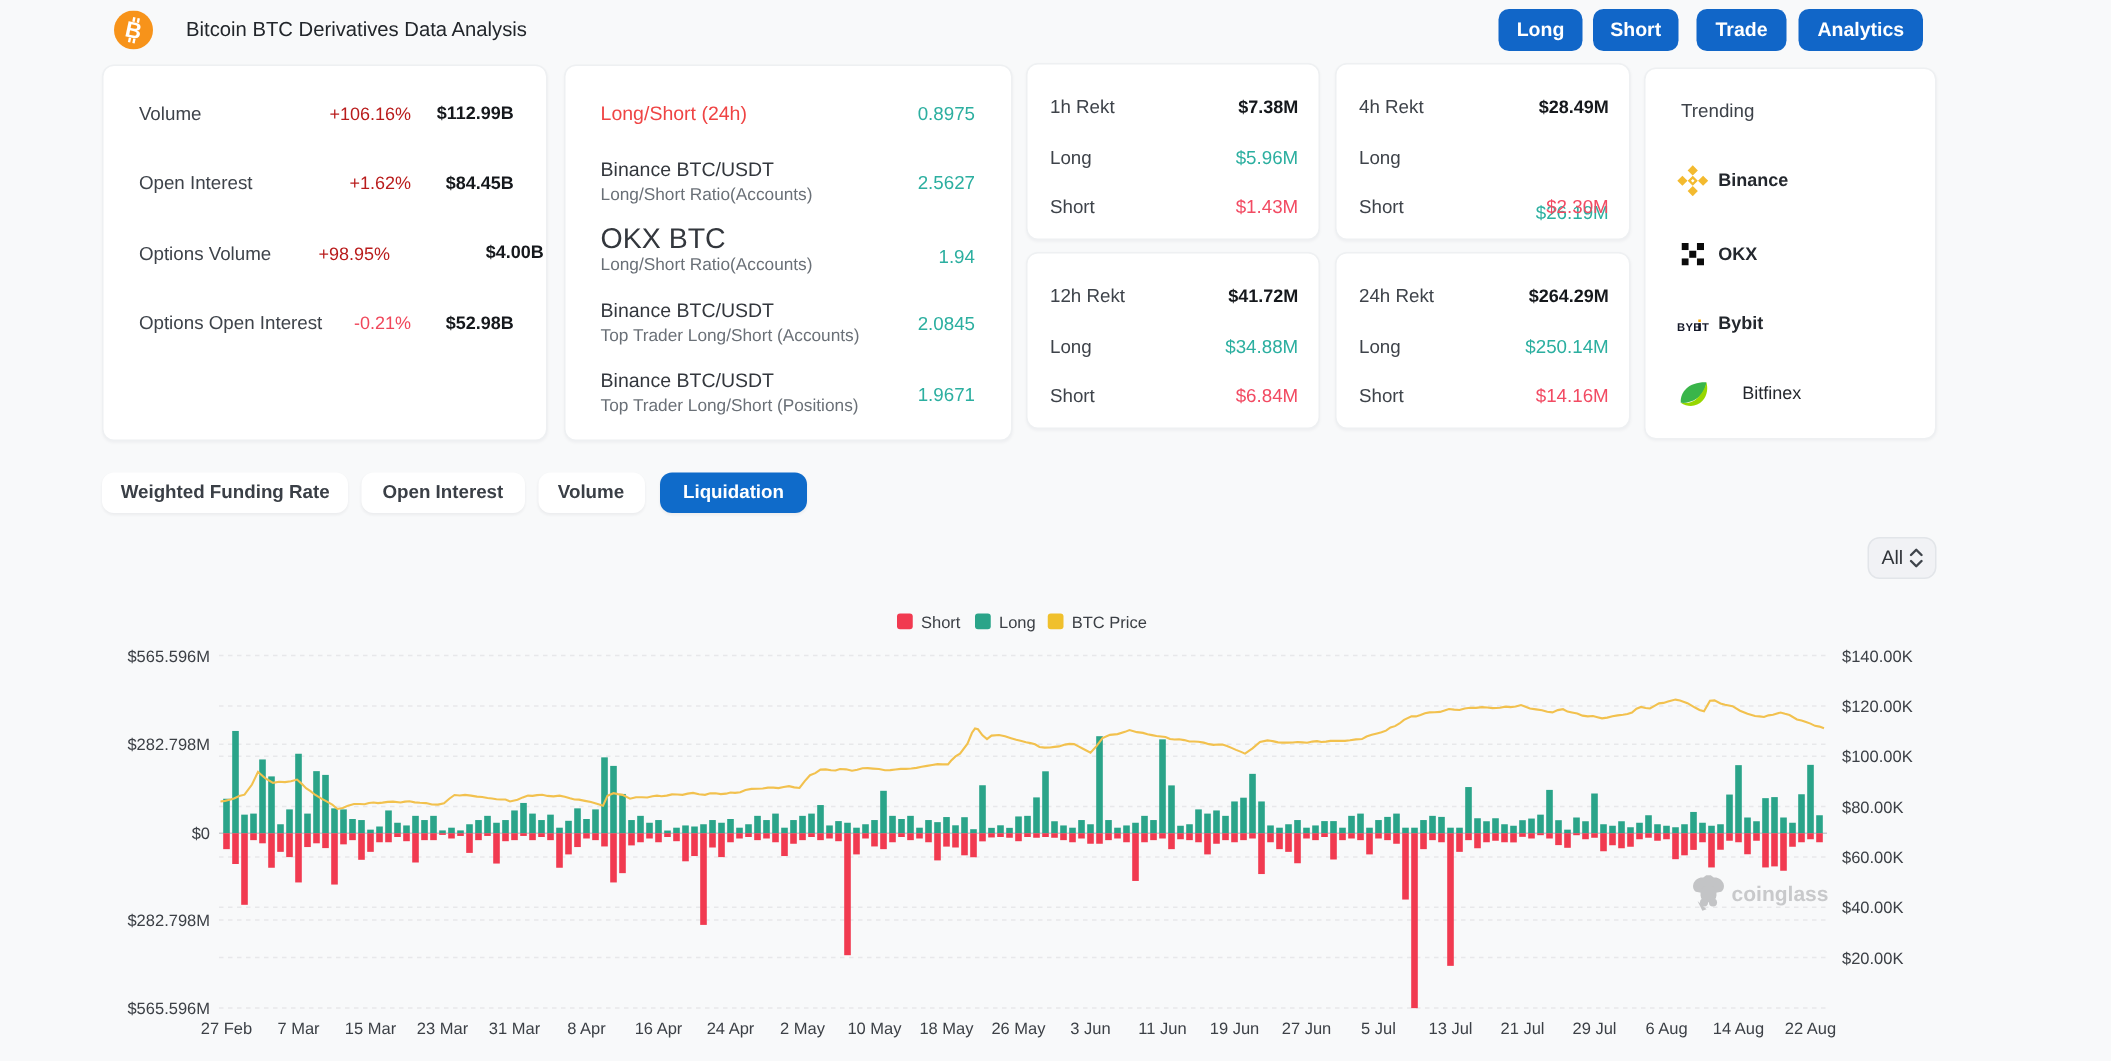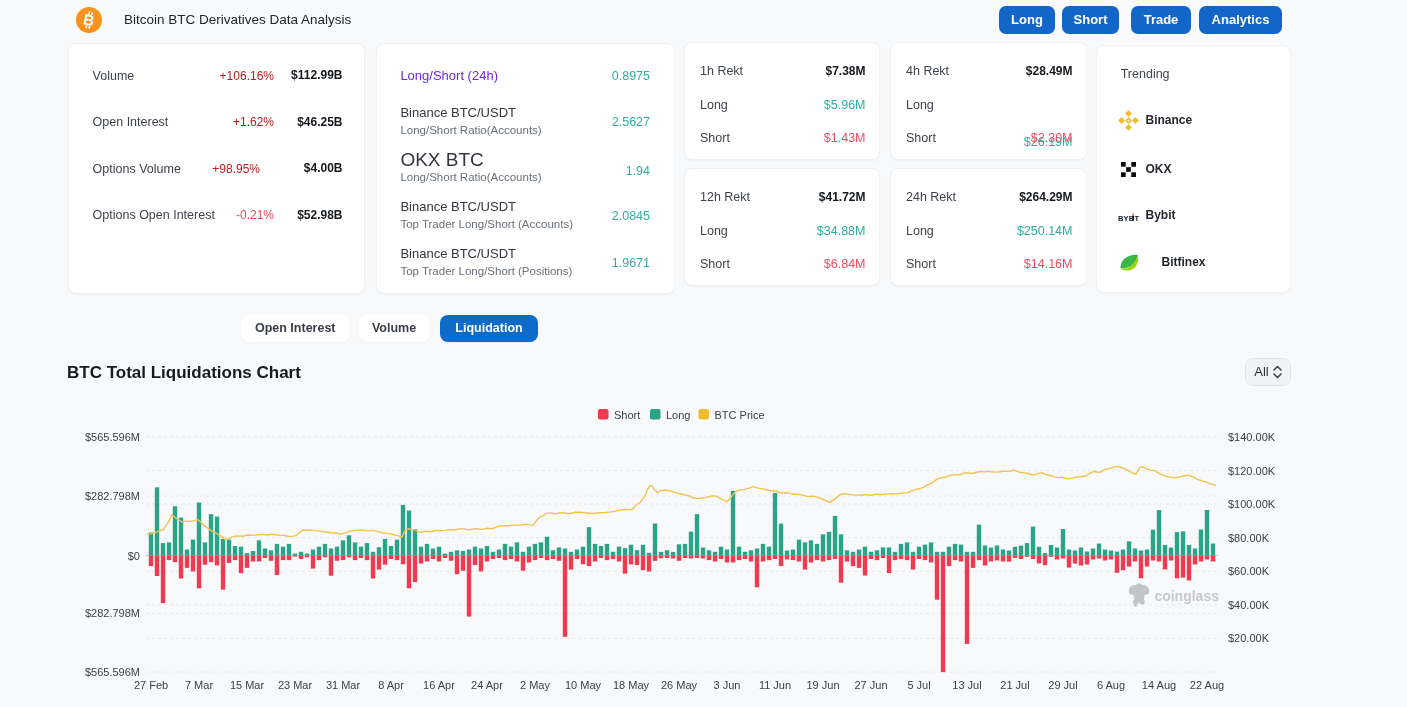--- a/index.html
+++ b/index.html
@@ -35,30 +35,30 @@
 <div class="btn" style="left:1062px;width:57px;">Short</div>
 <div class="btn" style="left:1131px;width:60px;">Trade</div>
 <div class="btn" style="left:1199px;width:83px;">Analytics</div>
 
 <div class="card" style="left:68px;top:42.5px;width:296.5px;height:251.5px;"></div>
 <div class="abs" style="left:92.6px;top:68.5px;"><span class="row-label">Volume</span></div>
 <div class="abs r" style="left:174px;top:68.5px;width:100px;"><span class="pct-up">+106.16%</span></div>
 <div class="abs r" style="left:242.5px;top:68px;width:100px;"><span class="val">$112.99B</span></div>
 <div class="abs" style="left:92.6px;top:115px;"><span class="row-label">Open Interest</span></div>
 <div class="abs r" style="left:174px;top:115px;width:100px;"><span class="pct-up">+1.62%</span></div>
-<div class="abs r" style="left:242.5px;top:114.5px;width:100px;"><span class="val">$46.25B</span></div>
+<div class="abs r" style="left:242.5px;top:114.5px;width:100px;"><span class="val">$84.45B</span></div>
 <div class="abs" style="left:92.6px;top:161.5px;"><span class="row-label">Options Volume</span></div>
 <div class="abs r" style="left:160px;top:161.5px;width:100px;"><span class="pct-up">+98.95%</span></div>
-<div class="abs r" style="left:242.5px;top:161px;width:100px;"><span class="val">$4.00B</span></div>
+<div class="abs r" style="left:242.5px;top:161px;width:120px;"><span class="val">$4.00B</span></div>
 <div class="abs" style="left:92.6px;top:208px;"><span class="row-label">Options Open Interest</span></div>
 <div class="abs r" style="left:174px;top:208px;width:100px;"><span class="pct-dn">-0.21%</span></div>
 <div class="abs r" style="left:242.5px;top:207.5px;width:100px;"><span class="val">$52.98B</span></div>
 
 <div class="card" style="left:375.5px;top:42.5px;width:299px;height:251.5px;"></div>
-<div class="abs" style="left:400.4px;top:69px;font-size:13px;color:#6d28d9;">Long/Short (24h)</div>
+<div class="abs" style="left:400.4px;top:69px;font-size:13px;color:#ef4444;">Long/Short (24h)</div>
 <div class="abs r teal" style="left:550px;top:69px;width:100px;">0.8975</div>
 <div class="abs" style="left:400.4px;top:105.8px;font-size:13px;color:#33373d;">Binance BTC/USDT</div>
 <div class="abs sub" style="left:400.4px;top:123.6px;">Long/Short Ratio(Accounts)</div>
 <div class="abs r teal" style="left:550px;top:115.4px;width:100px;">2.5627</div>
 <div class="abs" style="left:400.4px;top:153.2px;font-size:19px;color:#33373d;">OKX BTC</div>
 <div class="abs sub" style="left:400.4px;top:171px;">Long/Short Ratio(Accounts)</div>
 <div class="abs r teal" style="left:550px;top:163.5px;width:100px;">1.94</div>
 <div class="abs" style="left:400.4px;top:199.9px;font-size:13px;color:#33373d;">Binance BTC/USDT</div>
 <div class="abs sub" style="left:400.4px;top:217.7px;">Top Trader Long/Short (Accounts)</div>
 <div class="abs r teal" style="left:550px;top:208.8px;width:100px;">2.0845</div>
@@ -122,27 +122,27 @@
         <text x="0" y="8.6" style="font:bold 7.5px 'Liberation Sans';fill:#15192a;letter-spacing:.2px">BYB</text>
         <rect x="14.2" y="1" width="1.7" height="1.7" fill="#f7a600"></rect>
         <rect x="14.2" y="3.4" width="1.7" height="5.2" fill="#15192a"></rect>
         <text x="16.6" y="8.6" style="font:bold 7.5px 'Liberation Sans';fill:#15192a">T</text>
       </svg></div>
 <div class="abs" style="left:1145.5px;top:208px;font-weight:bold;font-size:12px;color:#24282e;">Bybit</div>
 <div class="abs" style="left:1118px;top:251.5px;"><svg width="22" height="22" viewBox="0 0 22 22">
         <path d="M2.5,16.5 C2,9 8,2.5 19.5,2.8 C19.8,3.2 19,9.5 13.5,13.5 C9.5,16.3 5,16.9 2.5,16.5 Z" fill="#39b54a"></path>
         <path d="M2.5,16.5 C7,17.3 11.5,16 14.5,12.5 C17.5,9 19.3,5.5 19.5,2.8 C20.8,6.5 20.3,11.5 17,15.2 C13.5,19.1 7.5,19.8 2.5,16.5 Z" fill="#97d700"></path>
       </svg></div>
-<div class="abs" style="left:1145.5px;top:255px;font-weight:bold;font-size:12px;color:#24282e;padding-left:16px;">Bitfinex</div>
-
+<div class="abs" style="left:1145.5px;top:255px;font-weight:normal;font-size:12px;color:#24282e;padding-left:16px;">Bitfinex</div>
+
+<div class="tab" style="left:67.8px;width:164.6px;">Weighted Funding Rate</div>
 <div class="tab" style="left:240.5px;width:109.5px;">Open Interest</div>
 <div class="tab" style="left:358.5px;width:71px;">Volume</div>
 <div class="tab" style="left:440px;width:98px;background:#0f6bca;color:#fff;">Liquidation</div>
 
-<div class="abs" style="left:67px;top:362.5px;font-weight:bold;font-size:17px;line-height:20px;color:#17191c;">BTC Total Liquidations Chart</div>
 <div class="abs" style="left:1245px;top:358px;width:46px;height:28px;background:#f1f2f5;border:1px solid #e2e5e9;border-radius:8px;display:flex;align-items:center;justify-content:center;gap:4px;">
       <span style="font-size:13px;color:#2f3338;">All</span>
       <svg width="9" height="16" viewBox="0 0 9 16">
         <path d="M1,6 L4.5,2.5 L8,6" fill="none" stroke="#3f444b" stroke-width="1.6" stroke-linecap="round" stroke-linejoin="round"></path>
         <path d="M1,10 L4.5,13.5 L8,10" fill="none" stroke="#3f444b" stroke-width="1.6" stroke-linecap="round" stroke-linejoin="round"></path>
       </svg>
     </div>
 
 <div class="abs" style="left:0;top:395px;"><svg id="chart" width="1407" height="312" viewBox="0 395 1407 312">
 <style>

